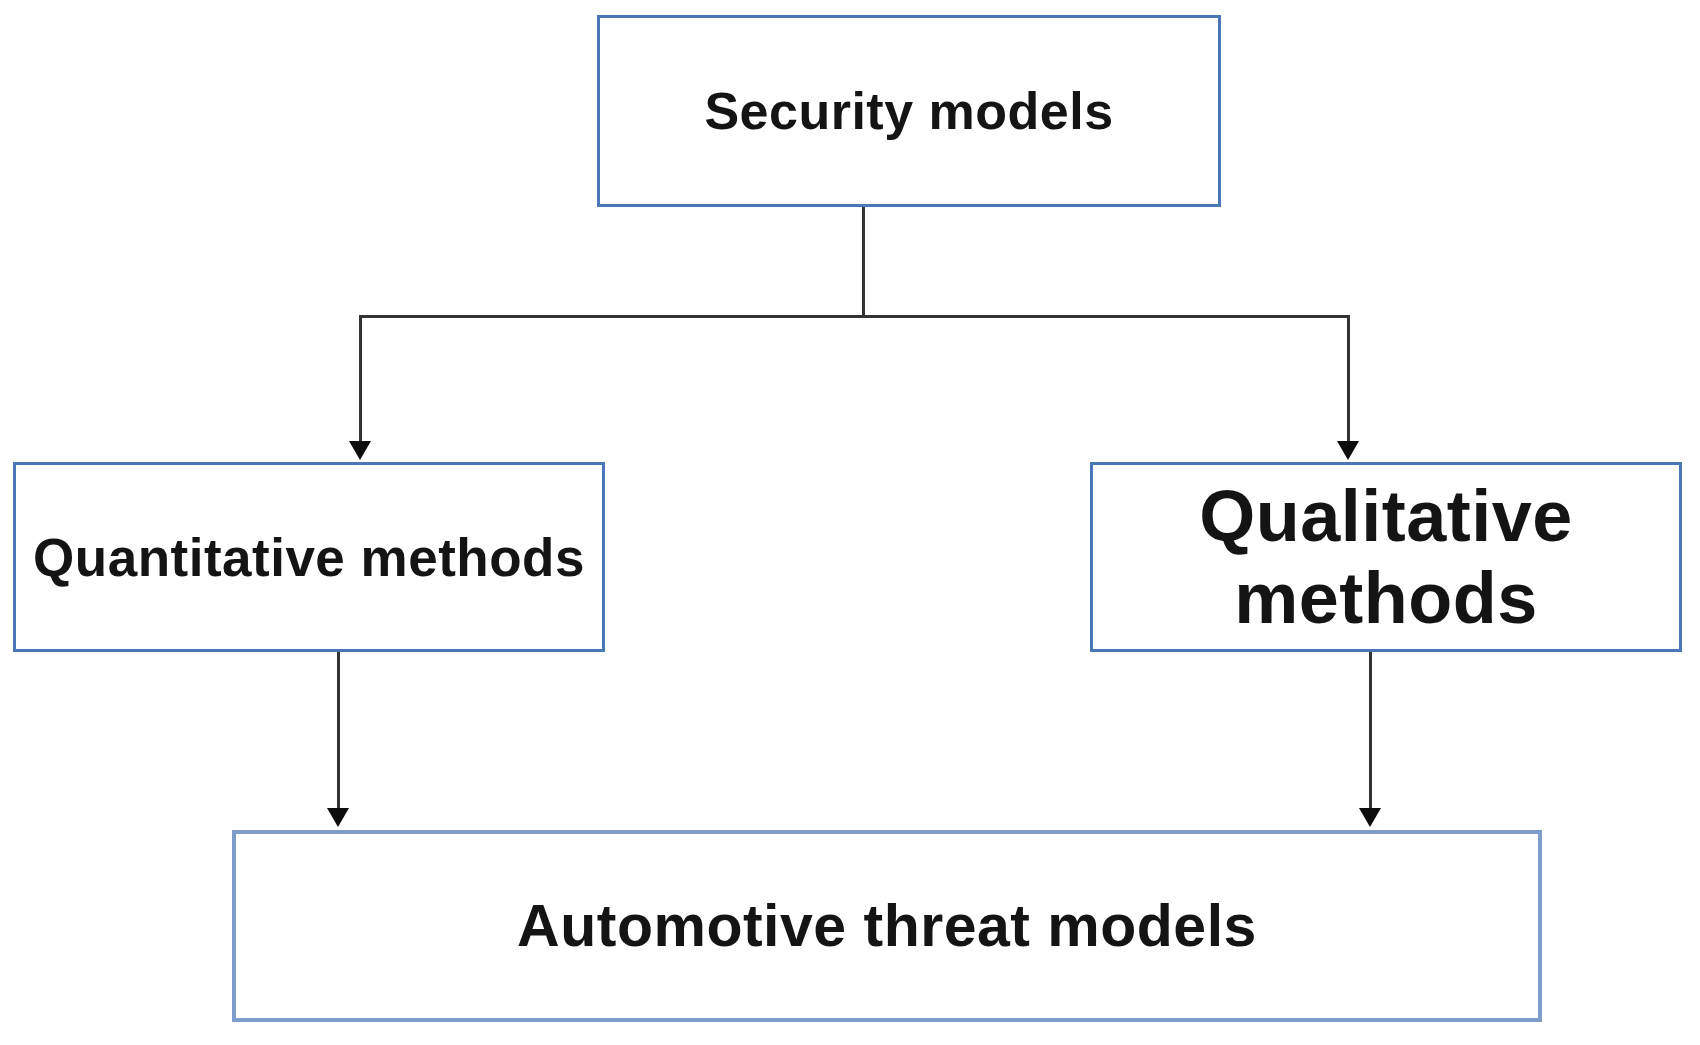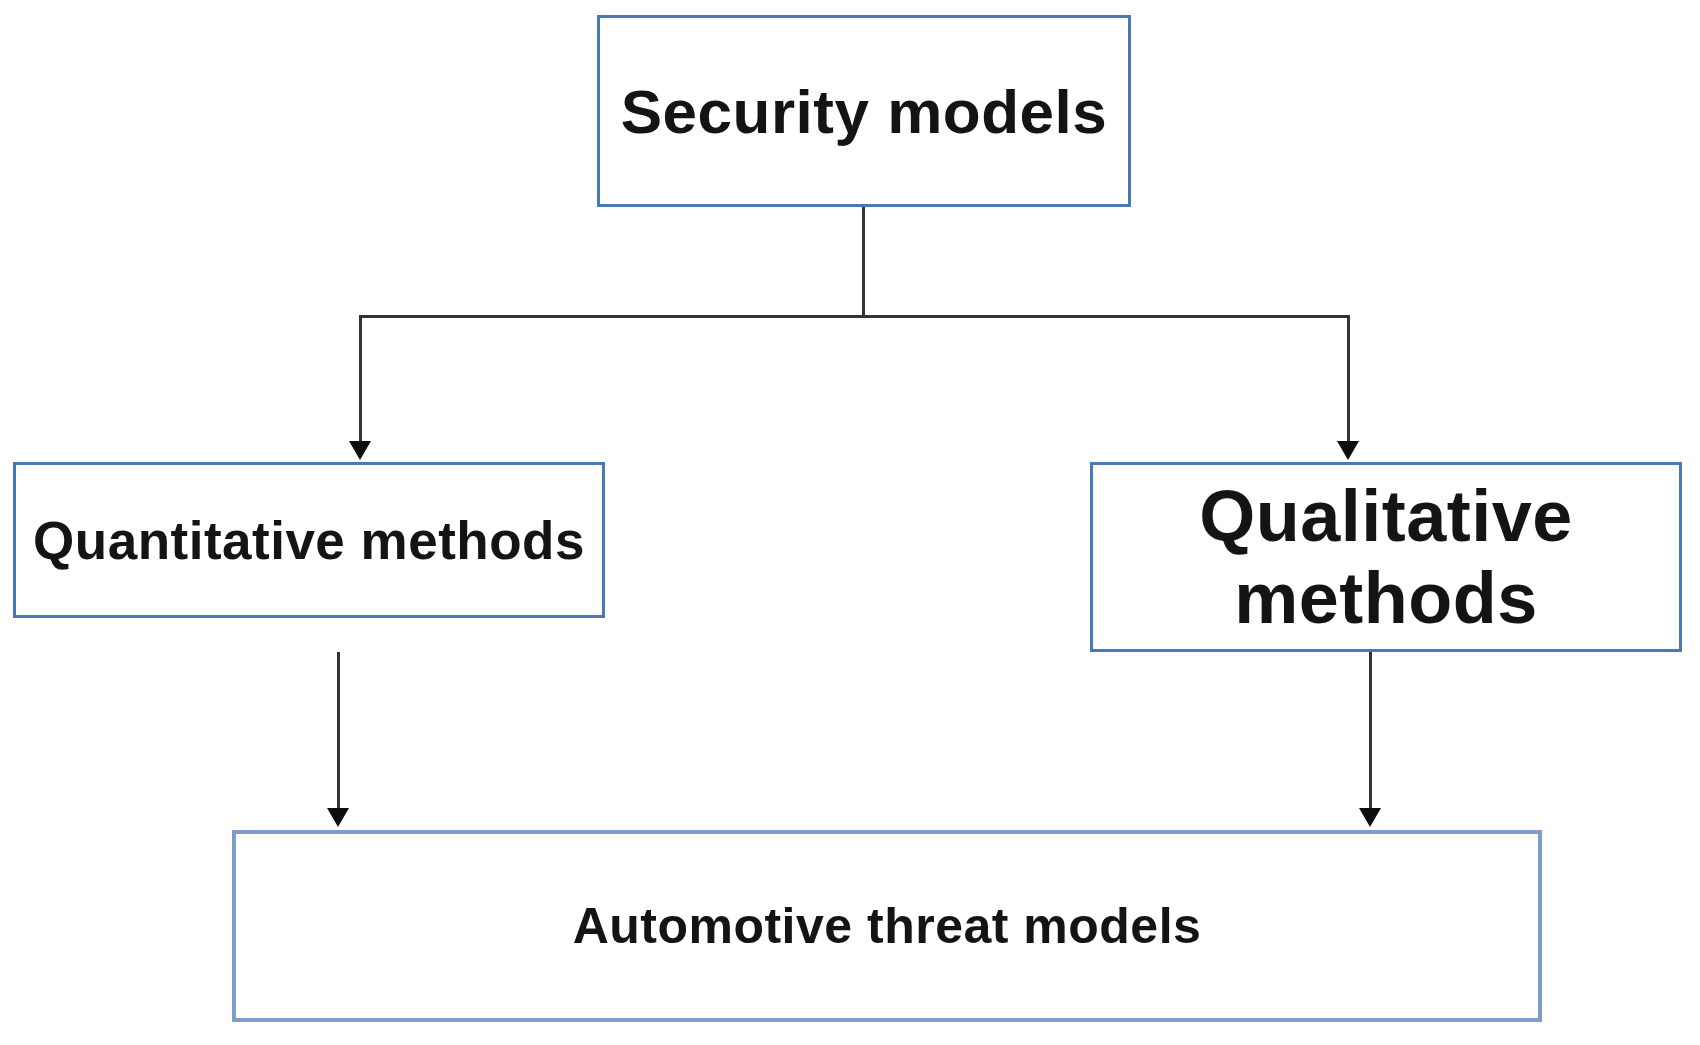--- a/index.html
+++ b/index.html
@@ -22,34 +22,34 @@
     box-sizing: border-box;
     display: flex;
     align-items: center;
     justify-content: center;
     text-align: center;
     font-weight: 700;
     color: #141414;
     letter-spacing: 0.5px;
   }
   #node-security {
-    left: 597px; top: 15px; width: 534px; height: 192px;
-    font-size: 62px;
+    left: 597px; top: 15px; width: 624px; height: 192px;
+    font-size: 52px;
   }
   #node-quantitative {
-    left: 13px; top: 462px; width: 592px; height: 156px;
+    left: 13px; top: 462px; width: 592px; height: 190px;
     font-size: 53px;
   }
   #node-qualitative {
     left: 1090px; top: 462px; width: 592px; height: 190px;
     font-size: 72px;
   }
   #node-automotive {
     left: 232px; top: 830px; width: 1310px; height: 192px;
-    font-size: 50px;
+    font-size: 59px;
     border-color: #7f9dcb;
     border-width: 4px;
   }
   .edge-line {
     position: absolute;
     background: #333333;
   }
   .edge-line.v { width: 3px; }
   .edge-line.h { height: 3px; }
   .arrowhead-down {

